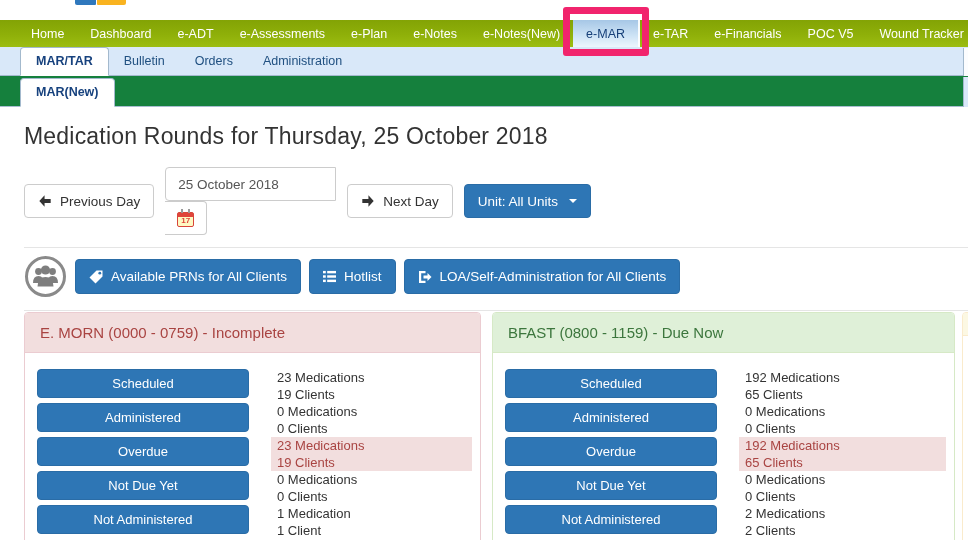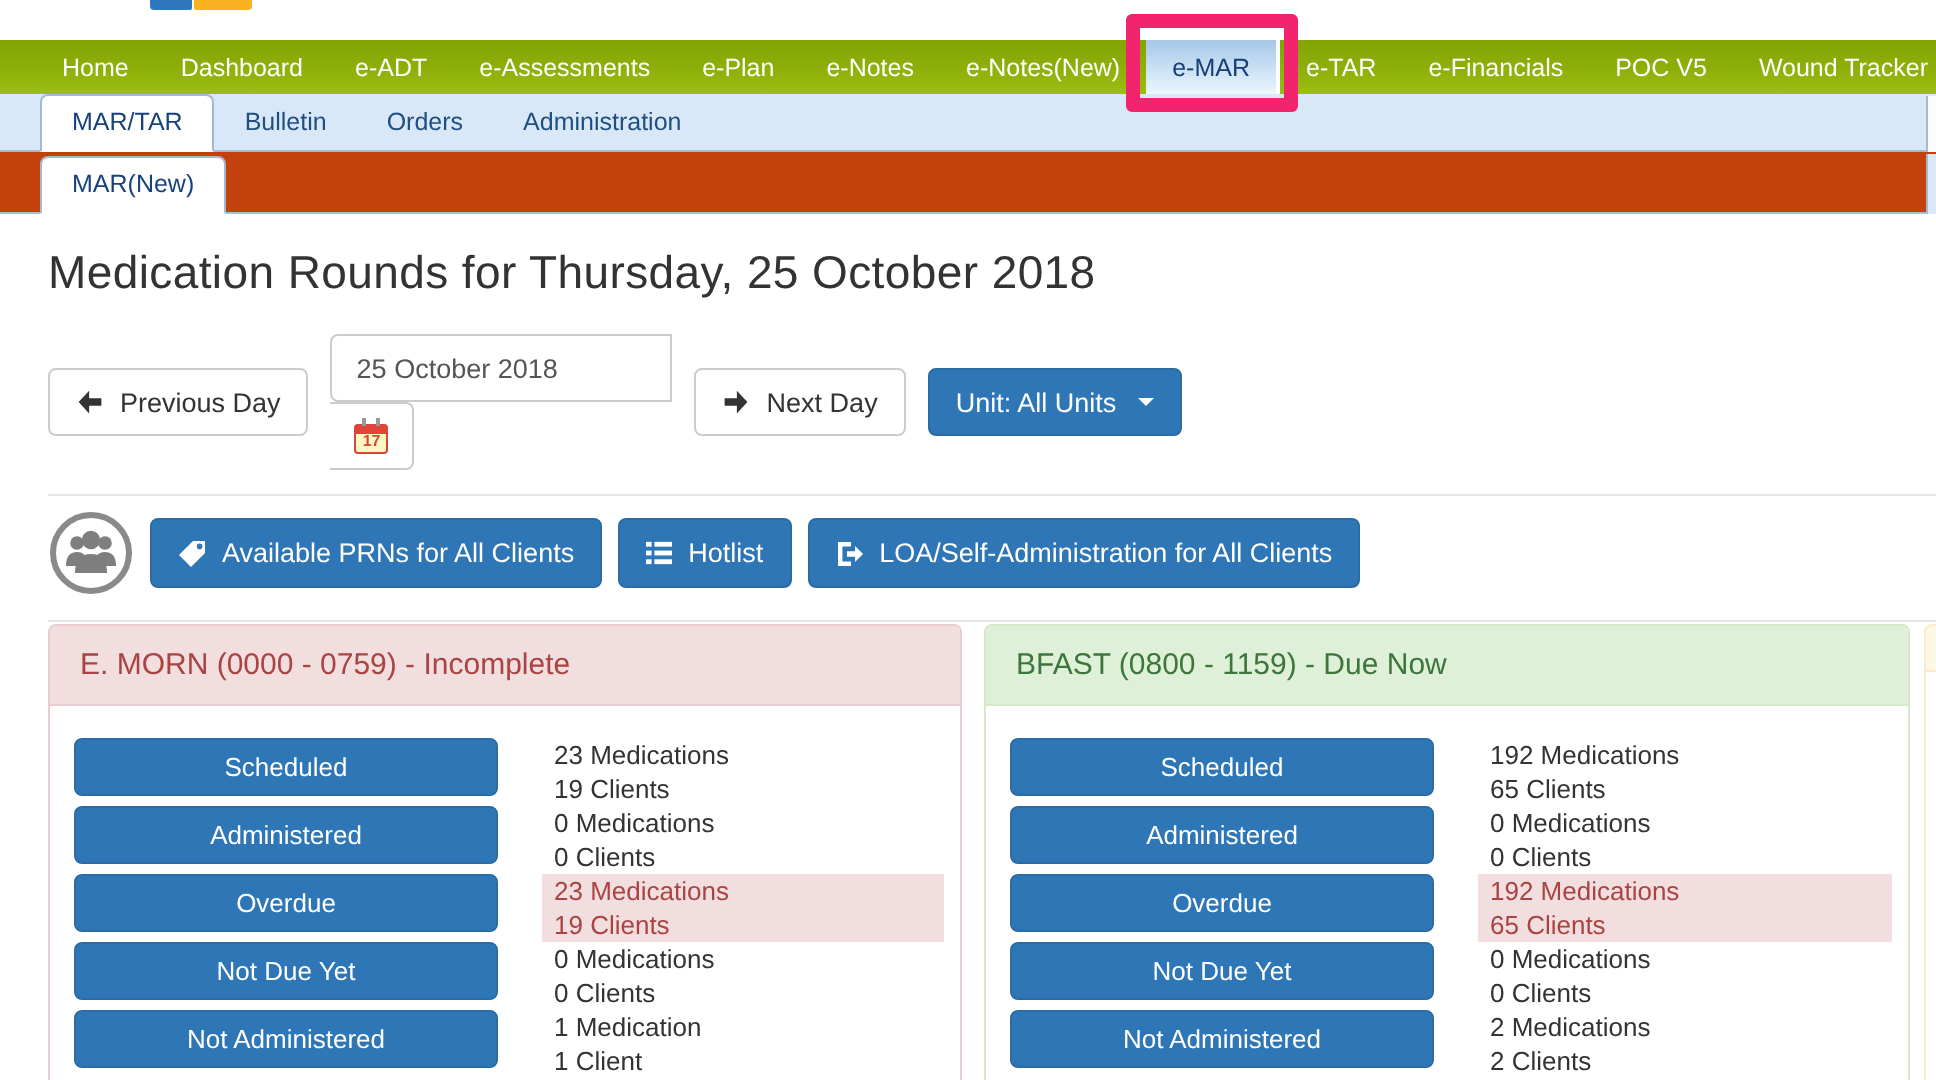--- a/index.html
+++ b/index.html
@@ -48,38 +48,38 @@
 
   
   .tabrow1 {
     height: 29px; background: #d9e8f9;
     border-bottom: 1px solid #a3b9cd;
     display: flex; align-items: flex-end;
     padding-left: 20px;
     position: relative; z-index: 2;
   }
   .tabrow2 {
-    height: 31px; background: #c2410c;
+    height: 31px; background: #15803d;
     border-bottom: 1px solid #a9bed1;
     display: flex; align-items: flex-end;
     padding-left: 20px;
     position: relative; z-index: 1;
   }
   .tab {
     padding: 6px 15px 7px;
     font-size: 12.5px; color: #205081;
     cursor: pointer; text-decoration: none;
   }
   .tab.active {
     background: #fff;
     border: 1px solid #a3b9cd;
     border-bottom: 1px solid #fff;
     margin-bottom: -1px;
     border-radius: 4px 4px 0 0;
-    font-weight: normal; color: #17427e;
+    font-weight: bold; color: #17427e;
   }
   .edge-white { position: absolute; top: 48px; right: 0; width: 5px; height: 28px; background: #fbfcfe; border-left: 1px solid #a3b9cd; z-index: 5; }
   .edge-blue  { position: absolute; top: 77px; right: 0; width: 5px; height: 30px; background: #d9e8f9; border-left: 1px solid #a3b9cd; z-index: 5; }
 
   
   .content { padding: 0 0 0 24px; }
   h1.page-title { font-size: 23px; font-weight: 400; color: #333; margin: 16px 0 0; letter-spacing: 0.2px; }
 
   .toolbar { display: flex; align-items: center; margin-top: 17px; }
   .btn {

